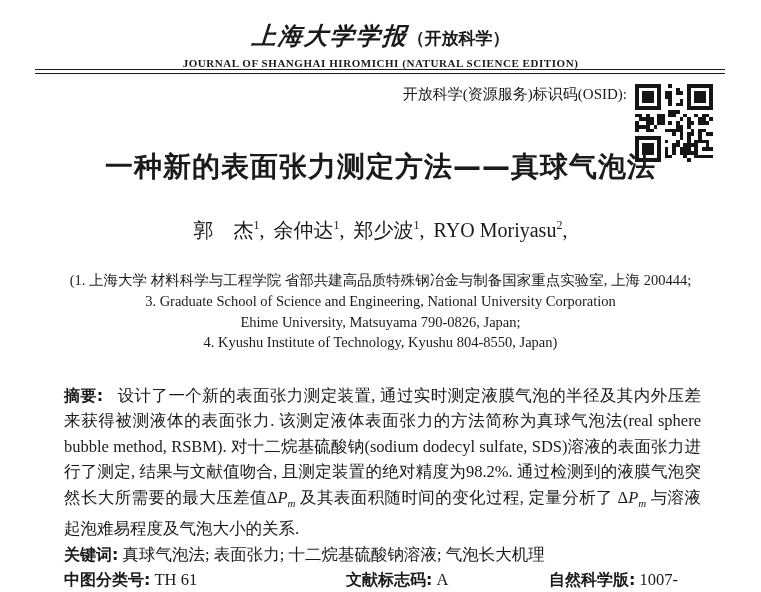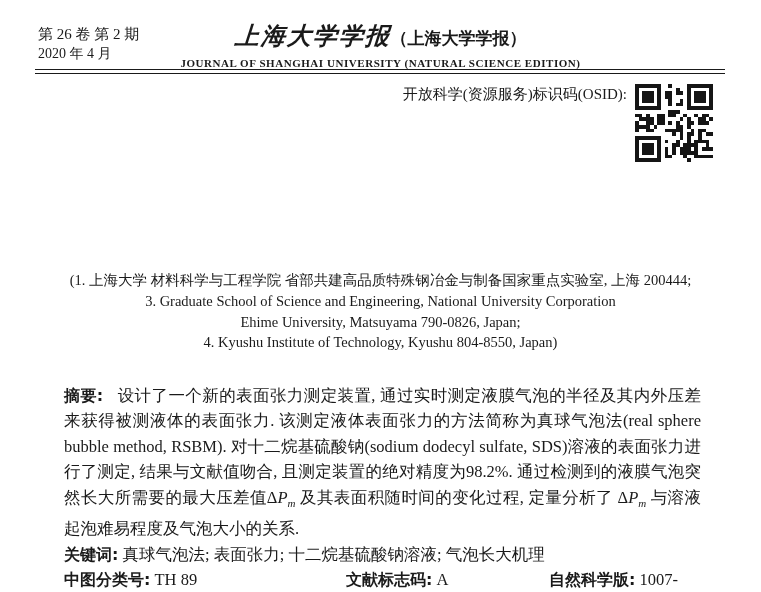--- a/index.html
+++ b/index.html
@@ -43,30 +43,26 @@
   .meta-row{display:flex;margin-top:0;}
   .meta-col1{width:282px;}
   .meta-col2{width:203px;}
   .meta-col3{flex:1;}
 </style>
 </head>
 <body>
 
 <div class="page">
 
-  <div class="hdr-left">
-    <div class="l1">第 26 卷  第 2 期</div>
-    <div class="l2">2020 年 4 月</div>
-  </div>
 
   <div class="hdr-center">
     <div>
-      <span class="logo-cn">上海大学学报</span><span class="edition-cn">（上海大学学报）</span>
+      <span class="logo-cn">上海大学学报</span><span class="edition-cn">（开放科学）</span>
     </div>
-    <div class="name-en">JOURNAL OF SHANGHAI UNIVERSITY (NATURAL SCIENCE EDITION)</div>
+    <div class="name-en">JOURNAL OF SHANGHAI HIROMICHI (NATURAL SCIENCE EDITION)</div>
   </div>
 
 
   <div class="rule"></div>
 
   <div class="osid-label">开放科学(资源服务)标识码(OSID):</div>
   <div class="qr">
       <div style="background: rgb(21, 21, 21);"></div>
       <div style="background: rgb(21, 21, 21);"></div>
       <div style="background: rgb(21, 21, 21);"></div>
@@ -503,39 +499,43 @@
       <div style="background: rgb(255, 255, 255);"></div>
       <div style="background: rgb(21, 21, 21);"></div>
       <div style="background: rgb(255, 255, 255);"></div>
       <div style="background: rgb(255, 255, 255);"></div>
       <div style="background: rgb(255, 255, 255);"></div>
       <div style="background: rgb(255, 255, 255);"></div>
       <div style="background: rgb(255, 255, 255);"></div>
       <div style="background: rgb(255, 255, 255);"></div>
     </div>
 
+  <div class="title">一种新的表面张力测定方法——真球气泡法</div>
 
   <div class="authors">
+    <div>
+      <span><span>郭　杰</span><sup>1</sup></span><span class="author-sep">,</span><span><span>余仲达</span><sup>1</sup></span><span class="author-sep">,</span><span><span>郑少波</span><sup>1</sup></span><span class="author-sep">,</span><span><span>RYO Moriyasu</span><sup>2</sup></span><span>,</span>
+    </div>
   </div>
 
   <div class="affils">
     <div>(1. 上海大学 材料科学与工程学院 省部共建高品质特殊钢冶金与制备国家重点实验室, 上海 200444;</div>
     <div>3. Graduate School of Science and Engineering, National University Corporation</div>
     <div>Ehime University, Matsuyama 790-0826, Japan;</div>
     <div>4. Kyushu Institute of Technology, Kyushu 804-8550, Japan)</div>
   </div>
 
   <div class="abstract-section">
     <div class="abstract-text">
       <span class="blabel">摘要:</span><span class="gap"></span><span>设计了一个新的表面张力测定装置, 通过实时测定液膜气泡的半径及其内外压差来获得被测液体的表面张力. 该测定液体表面张力的方法简称为真球气泡法(real sphere bubble method, RSBM). 对十二烷基硫酸钠(sodium dodecyl sulfate, SDS)溶液的表面张力进行了测定, 结果与文献值吻合, 且测定装置的绝对精度为98.2%. 通过检测到的液膜气泡突然长大所需要的最大压差值</span><span class="dp"><span class="delta">Δ</span>P<sub>m</sub></span><span> 及其表面积随时间的变化过程, 定量分析了 </span><span class="dp"><span class="delta">Δ</span>P<sub>m</sub></span><span> 与溶液起泡难易程度及气泡大小的关系.</span>
     </div>
     <div>
       <span class="blabel">关键词:</span>
       <span>真球气泡法; 表面张力; 十二烷基硫酸钠溶液; 气泡长大机理</span>
     </div>
     <div class="meta-row">
-      <span class="meta-col1"><span class="blabel">中图分类号:</span> <span>TH 89</span></span>
+      <span class="meta-col1"><span class="blabel">中图分类号:</span> <span>TH 61</span></span>
       <span class="meta-col2"><span class="blabel">文献标志码:</span> <span>A</span></span>
       <span class="meta-col3"><span class="blabel">自然科学版:</span> <span>1007-2861(2020)02-0244-11</span></span>
     </div>
   </div>
 
 </div>
 
 </body></html>

